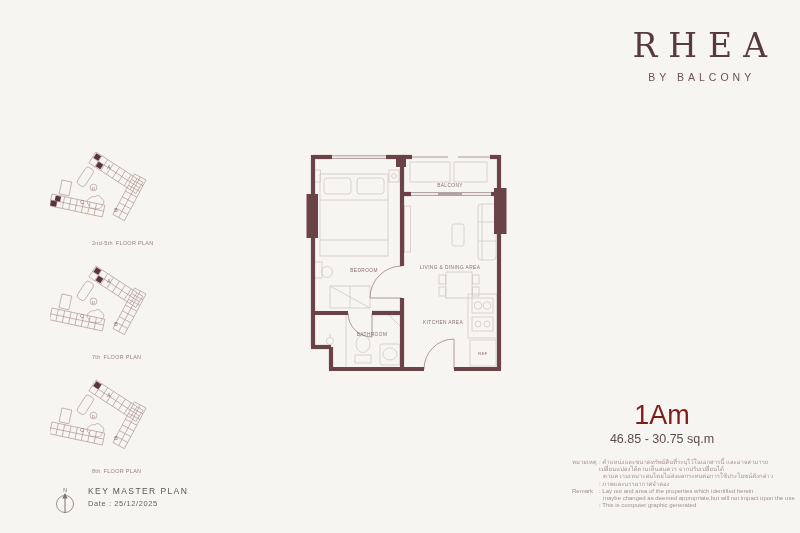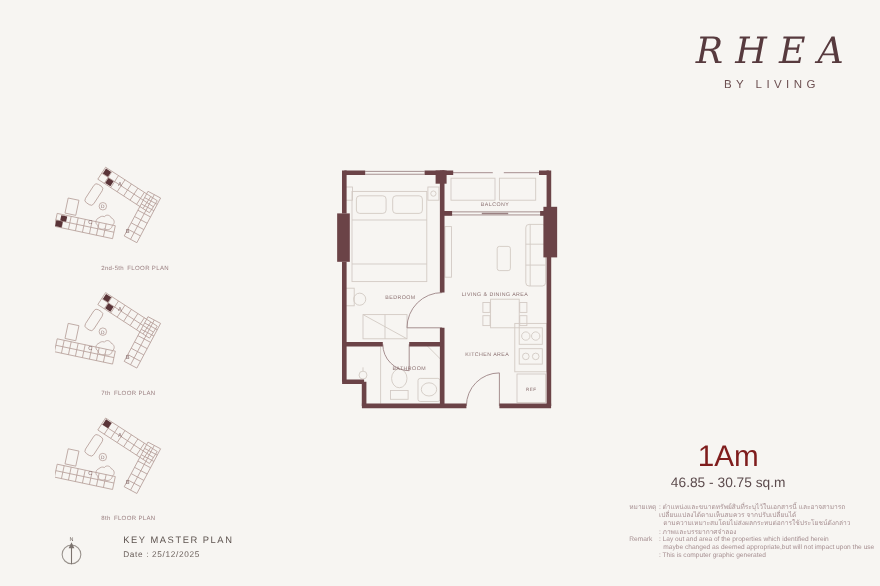--- a/index.html
+++ b/index.html
@@ -6,21 +6,21 @@
   html,body { background:#e8e6e2; }
   .page {
     position:relative; width:800px; height:533px;
     background:#f7f5f2; overflow:hidden;
     font-family:"Liberation Sans", sans-serif;
   }
   
   .logo { position:absolute; top:26px; right:22px; text-align:center; color:#5a3b3f; }
   .logo .name {
     font-family:"DejaVu Serif", serif; font-size:33px; font-weight:400;
-    letter-spacing:11px; padding-left:11px; color:#573a3e;font-style:italic;
+    letter-spacing:11px; padding-left:11px; color:#573a3e;
   }
   .logo .byline {
     margin-top:6px; font-size:10.5px; letter-spacing:4px; padding-left:4px; color:#6d5052;
   }
   
   .keyplan-box { position:absolute; left:50px; width:132px; }
   .kp1 { top:150px; } .kp2 { top:264px; } .kp3 { top:378px; }
   .keyplan-caption {
     margin:4px 0 0 42px; font-size:5.5px; letter-spacing:0.3px; color:#9b8082;
     white-space:nowrap;
@@ -32,21 +32,21 @@
   .unit-info { position:absolute; left:576px; top:400px; width:172px; text-align:center; }
   .unit-type { font-size:27px; color:#7f1d1d; }
   .unit-area { margin-top:1px; font-size:12.5px; color:#5c4b4d; }
   
   .remark { position:absolute; left:572px; top:459px; width:226px;
     font-size:6px; line-height:7.2px; color:#a68f91; }
   .remark .row { display:flex; }
   .remark .lbl { width:27px; flex:0 0 27px; }
   .remark .txt { flex:1; }
   
-  .kmp { position:absolute; left:52px; top:486px; display:flex; align-items:flex-start;gap:24px; }
+  .kmp { position:absolute; left:52px; top:486px; display:flex; align-items:flex-start; }
   .kmp-text { margin-left:10px; color:#5e5450; }
   .kmp-title { font-size:8.5px; letter-spacing:1.4px; }
   .kmp-date { margin-top:3px; font-size:7.5px; letter-spacing:0.6px; color:#6a5f5a; }
 </style>
 </head>
 <body>
 
 <div class="page">
 
   <svg width="0" height="0" style="position:absolute" aria-hidden="true">
@@ -101,21 +101,21 @@
       <g id="amark1" fill="#5a3438" stroke="none">
         <g transform="translate(46,2) rotate(33)">
             <rect x="1" y="0.8" width="6" height="5.8"></rect>
           </g>
       </g>
     </defs>
   </svg>
 
   <div class="logo">
     <div class="name">RHEA</div>
-    <div class="byline">BY LIVING</div>
+    <div class="byline">BY BALCONY</div>
   </div>
 
   <div class="keyplan-box kp1">
     <svg width="120" height="82" viewBox="0 0 120 82">
       <use href="#bldg"></use>
         <use href="#amarks2"></use>
         <use href="#cmarks2"></use>
     </svg>
     <div class="keyplan-caption">
       <span class="floors">2nd-5th</span><span>FLOOR PLAN</span>

